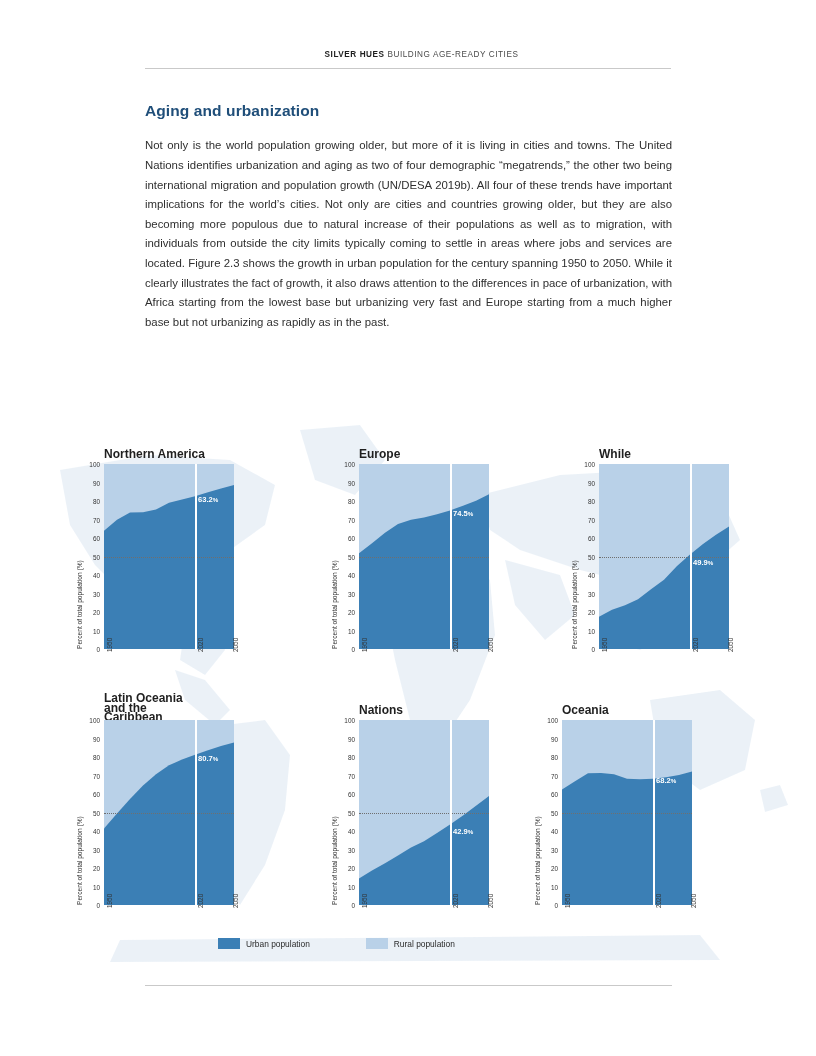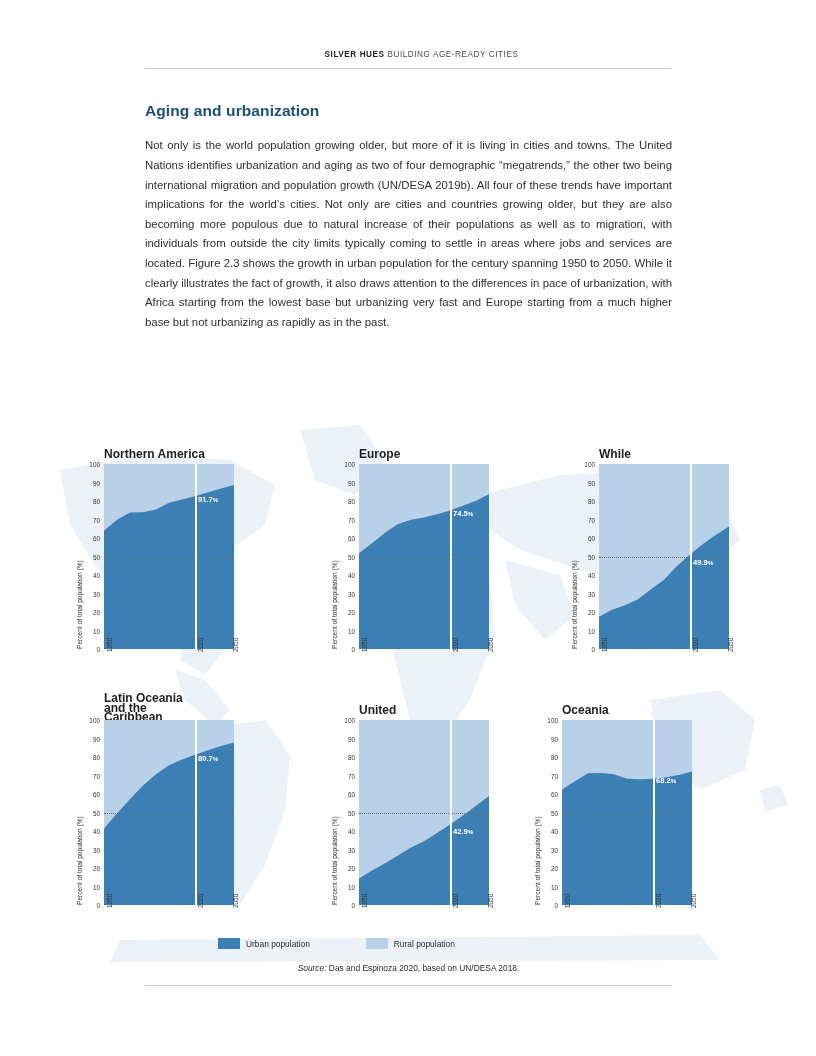--- a/index.html
+++ b/index.html
@@ -331,21 +331,21 @@
         <div class="plot">
           <div class="plot-box">
             <div class="urban-area">
               <svg width="130" height="185" viewBox="0 0 100 100" preserveAspectRatio="none">
                 <path fill="#3b7fb5" d="M0.00 36.10 L10.00 30.10 L20.00 26.20 L30.00 26.10 L40.00 24.60 L50.00 20.90 L60.00 19.20 L70.00 17.40 L80.00 15.30 L90.00 13.30 L100.00 11.40 L100 100 L0 100 Z"></path>
               </svg>
             </div>
             <div class="midline"></div>
             <div class="marker-2020" style="left:91px;"></div>
           </div>
-          <div class="value-label" style="left:94px; top:31px;"><span>91.7</span><span class="pct">%</span></div>
+          <div class="value-label" style="left:94px; top:31px;"><span>63.2</span><span class="pct">%</span></div>
         </div>
         <div class="x-ticks">
           <div class="x-tick" style="left:2px; top:0px;">1950</div>
           <div class="x-tick" style="left:93px; top:0px;">2020</div>
           <div class="x-tick" style="left:128px; top:0px;">2050</div>
         </div>
       </div>
 
       <div class="chart-cell" style="left:325px; top:8px;">
         <div class="chart-title">Europe</div>
@@ -446,21 +446,21 @@
           <div class="value-label" style="left:94px; top:34px;"><span>80.7</span><span class="pct">%</span></div>
         </div>
         <div class="x-ticks" style="top:214px;">
           <div class="x-tick" style="left:2px; top:0px;">1950</div>
           <div class="x-tick" style="left:93px; top:0px;">2020</div>
           <div class="x-tick" style="left:128px; top:0px;">2050</div>
         </div>
       </div>
 
       <div class="chart-cell" style="left:325px; top:252px;">
-        <div class="chart-title" style="top:12px;">United</div>
+        <div class="chart-title" style="top:12px;">Nations</div>
         <div class="y-axis-label" style="left:6px; top:211px;">Percent of total population (%)</div>
         <div class="y-ticks" style="top:26px;">
           <div class="y-tick" style="top:0%;">100</div>
           <div class="y-tick" style="top:10%;">90</div>
           <div class="y-tick" style="top:20%;">80</div>
           <div class="y-tick" style="top:30%;">70</div>
           <div class="y-tick" style="top:40%;">60</div>
           <div class="y-tick" style="top:50%;">50</div>
           <div class="y-tick" style="top:60%;">40</div>
           <div class="y-tick" style="top:70%;">30</div>
@@ -529,19 +529,16 @@
     <div class="legend-item">
       <span class="swatch urban"></span>
       <span>Urban population</span>
     </div>
     <div class="legend-item">
       <span class="swatch rural"></span>
       <span>Rural population</span>
     </div>
   </div>
 
-  <div class="source">
-    <span class="src-it">Source:</span><span> Das and Espinoza 2020, based on UN/DESA 2018.</span>
-  </div>
 
   <div class="footer-rule"></div>
 
 </div>
 
 </body></html>

